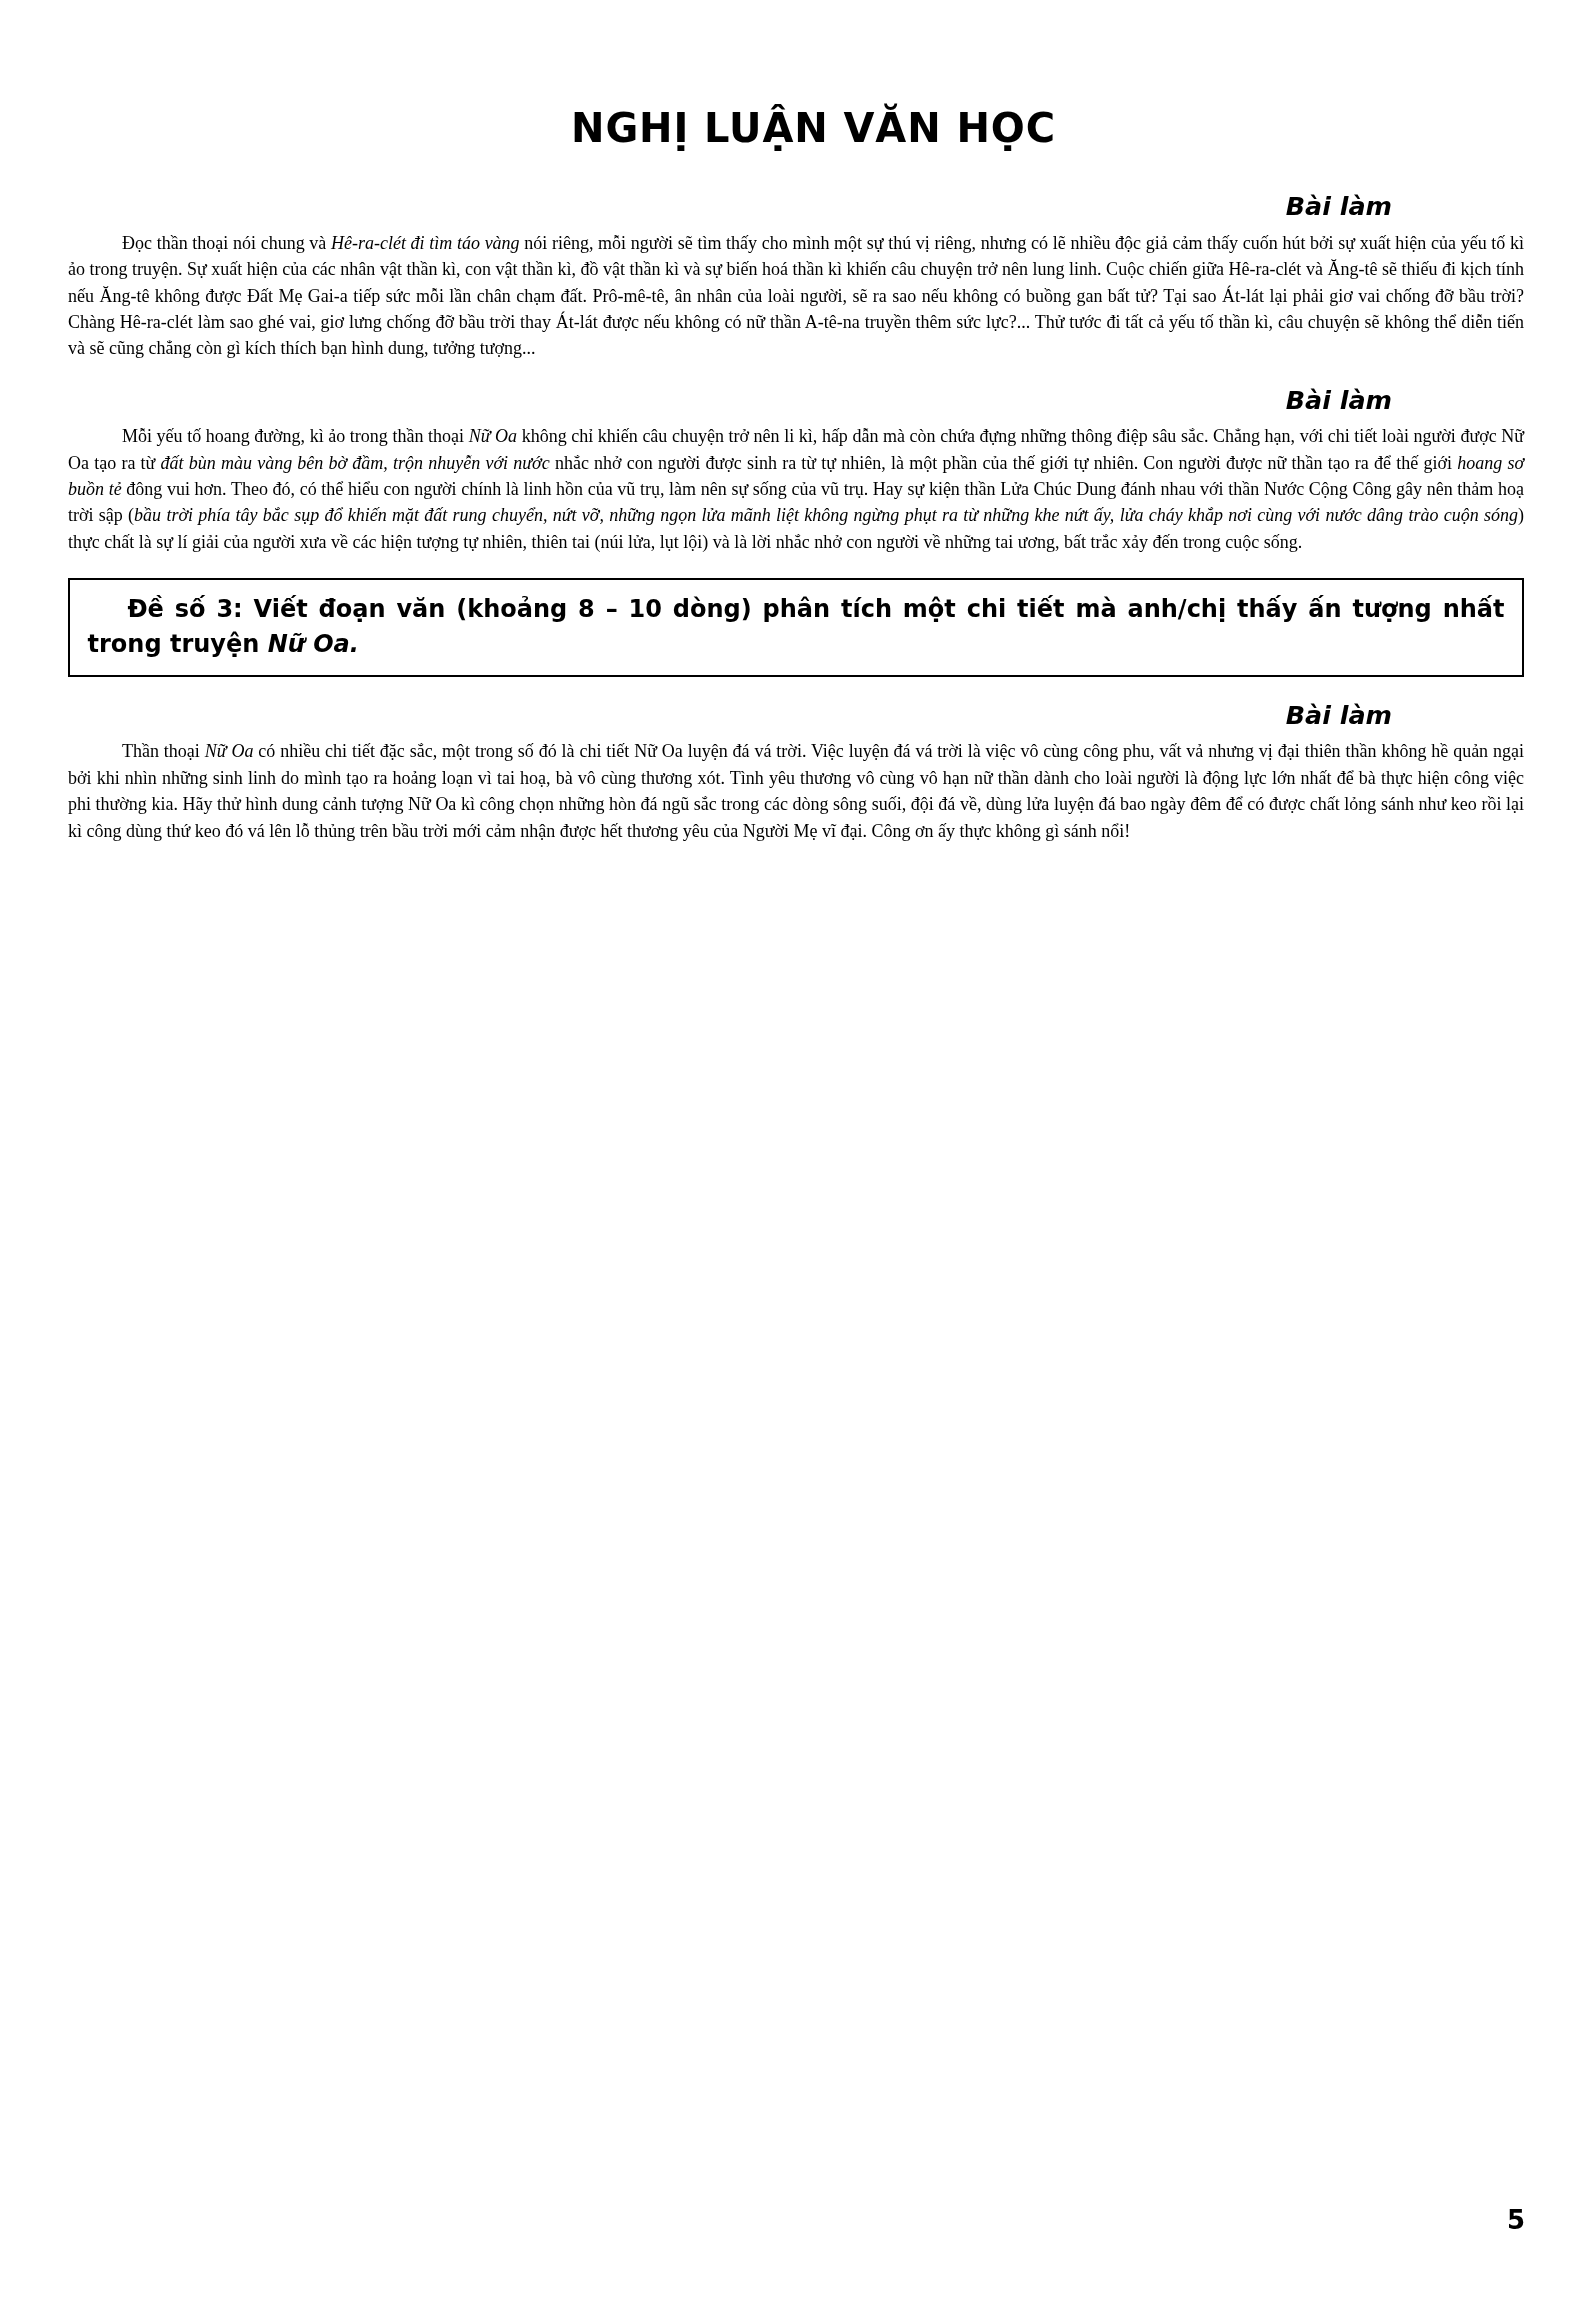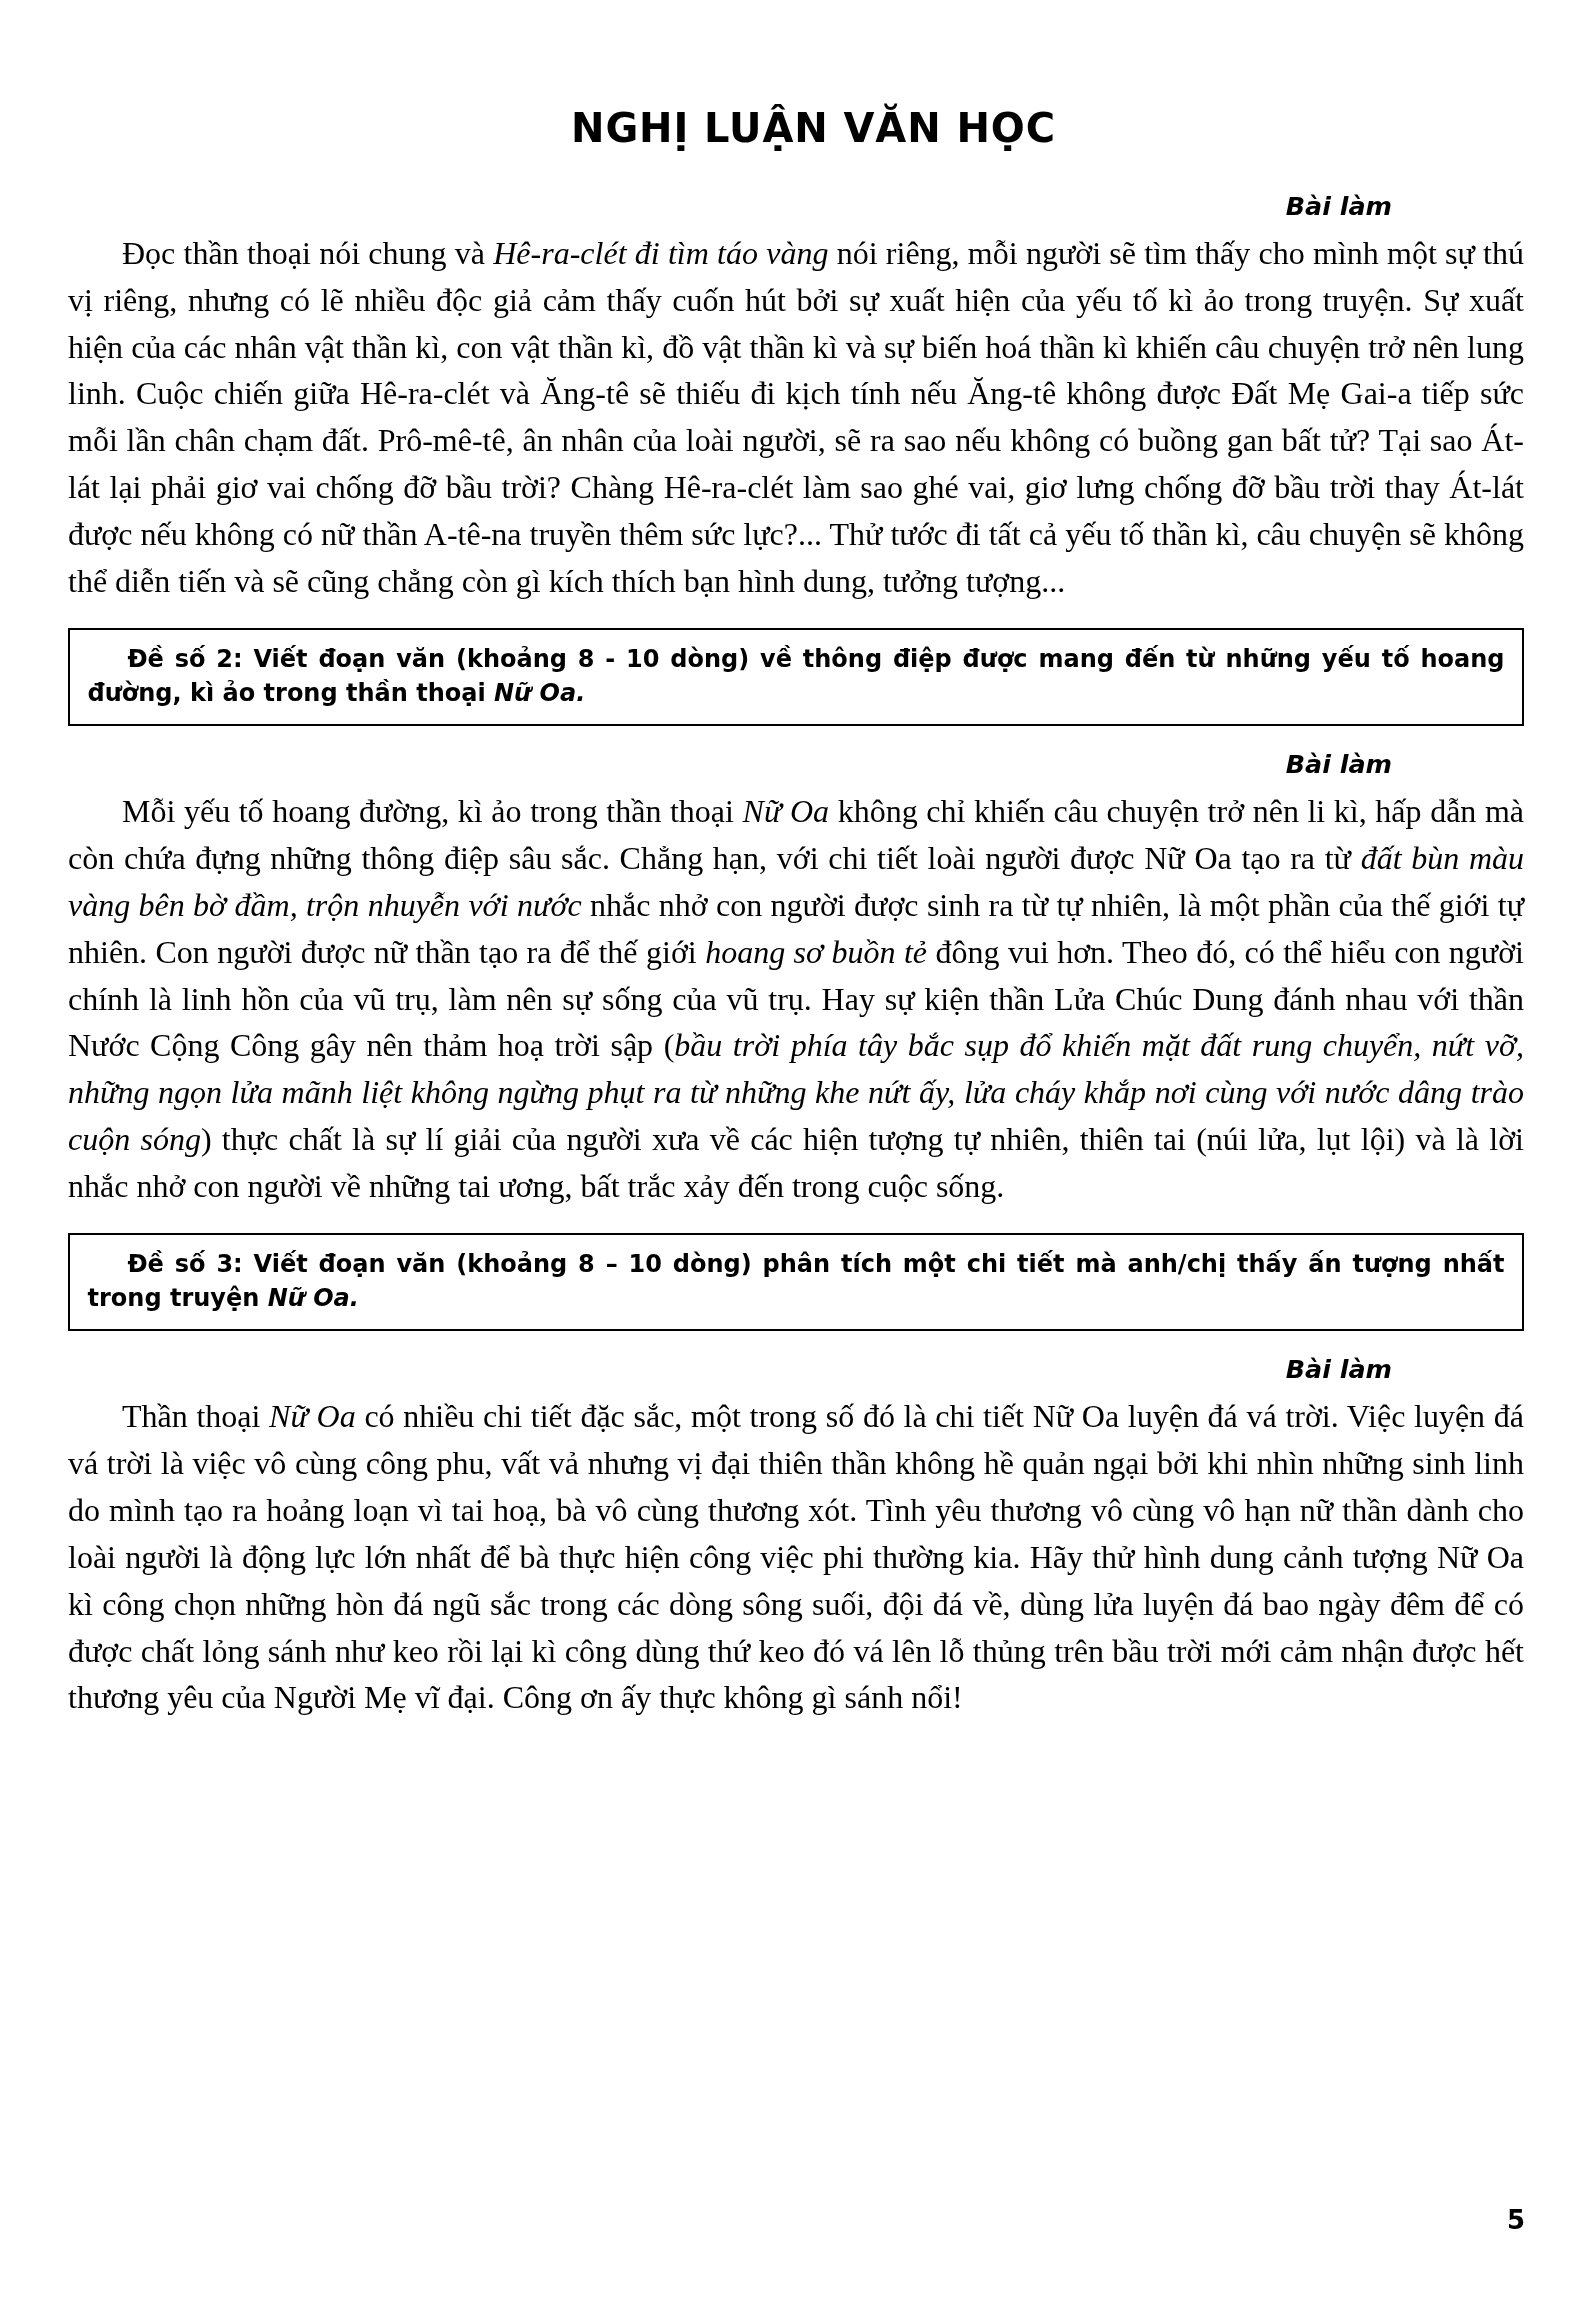--- a/index.html
+++ b/index.html
@@ -58,21 +58,21 @@
   .section-head {
     text-align: right;
     font-family: "DejaVu Sans", sans-serif;
     font-weight: bold;
     font-style: italic;
     font-size: 25.4px;
     margin: 16px 0 8.8px 0;
     padding-right: 132px;
   }
   p.body-text {
-    font-size: 32px;
+    font-size: 18px;
     line-height: 1.465;
     text-align: justify;
     text-justify: inter-word;
     margin: 0 0 23px 0;
     text-indent: 54px;
     hyphens: none;
   }
   p.body-text em {
     font-style: italic;
   }
@@ -89,23 +89,20 @@
 <body>
 
 <div class="page">
   <div class="content">
 
     <h1 class="page-title">NGHỊ LUẬN VĂN HỌC</h1>
 
     <div class="section-head">Bài làm</div>
     <p class="body-text">Đọc thần thoại nói chung và <em>Hê-ra-clét đi tìm táo vàng</em> nói riêng, mỗi người sẽ tìm thấy cho mình một sự thú vị riêng, nhưng có lẽ nhiều độc giả cảm thấy cuốn hút bởi sự xuất hiện của yếu tố kì ảo trong truyện. Sự xuất hiện của các nhân vật thần kì, con vật thần kì, đồ vật thần kì và sự biến hoá thần kì khiến câu chuyện trở nên lung linh. Cuộc chiến giữa Hê-ra-clét và Ăng-tê sẽ thiếu đi kịch tính nếu Ăng-tê không được Đất Mẹ Gai-a tiếp sức mỗi lần chân chạm đất. Prô-mê-tê, ân nhân của loài người, sẽ ra sao nếu không có buồng gan bất tử? Tại sao Át-lát lại phải giơ vai chống đỡ bầu trời? Chàng Hê-ra-clét làm sao ghé vai, giơ lưng chống đỡ bầu trời thay Át-lát được nếu không có nữ thần A-tê-na truyền thêm sức lực?... Thử tước đi tất cả yếu tố thần kì, câu chuyện sẽ không thể diễn tiến và sẽ cũng chẳng còn gì kích thích bạn hình dung, tưởng tượng...</p>
 
-    <div class="prompt-box">
-      <span class="lead">Đề số 2:</span><span> Viết đoạn văn (khoảng 8 - 10 dòng) về thông điệp được mang đến từ những yếu tố hoang đường, kì ảo trong thần thoại </span><span class="ital">Nữ Oa.</span>
-    </div>
     <div class="section-head">Bài làm</div>
     <p class="body-text">Mỗi yếu tố hoang đường, kì ảo trong thần thoại <em>Nữ Oa</em> không chỉ khiến câu chuyện trở nên li kì, hấp dẫn mà còn chứa đựng những thông điệp sâu sắc. Chẳng hạn, với chi tiết loài người được Nữ Oa tạo ra từ <em>đất bùn màu vàng bên bờ đầm, trộn nhuyễn với nước</em> nhắc nhở con người được sinh ra từ tự nhiên, là một phần của thế giới tự nhiên. Con người được nữ thần tạo ra để thế giới <em>hoang sơ buồn tẻ</em> đông vui hơn. Theo đó, có thể hiểu con người chính là linh hồn của vũ trụ, làm nên sự sống của vũ trụ. Hay sự kiện thần Lửa Chúc Dung đánh nhau với thần Nước Cộng Công gây nên thảm hoạ trời sập (<em>bầu trời phía tây bắc sụp đổ khiến mặt đất rung chuyển, nứt vỡ, những ngọn lửa mãnh liệt không ngừng phụt ra từ những khe nứt ấy, lửa cháy khắp nơi cùng với nước dâng trào cuộn sóng</em>) thực chất là sự lí giải của người xưa về các hiện tượng tự nhiên, thiên tai (núi lửa, lụt lội) và là lời nhắc nhở con người về những tai ương, bất trắc xảy đến trong cuộc sống.</p>
 
     <div class="prompt-box">
       <span class="lead">Đề số 3:</span><span> Viết đoạn văn (khoảng 8 – 10 dòng) phân tích một chi tiết mà anh/chị thấy ấn tượng nhất trong truyện </span><span class="ital">Nữ Oa.</span>
     </div>
     <div class="section-head">Bài làm</div>
     <p class="body-text">Thần thoại <em>Nữ Oa</em> có nhiều chi tiết đặc sắc, một trong số đó là chi tiết Nữ Oa luyện đá vá trời. Việc luyện đá vá trời là việc vô cùng công phu, vất vả nhưng vị đại thiên thần không hề quản ngại bởi khi nhìn những sinh linh do mình tạo ra hoảng loạn vì tai hoạ, bà vô cùng thương xót. Tình yêu thương vô cùng vô hạn nữ thần dành cho loài người là động lực lớn nhất để bà thực hiện công việc phi thường kia. Hãy thử hình dung cảnh tượng Nữ Oa kì công chọn những hòn đá ngũ sắc trong các dòng sông suối, đội đá về, dùng lửa luyện đá bao ngày đêm để có được chất lỏng sánh như keo rồi lại kì công dùng thứ keo đó vá lên lỗ thủng trên bầu trời mới cảm nhận được hết thương yêu của Người Mẹ vĩ đại. Công ơn ấy thực không gì sánh nổi!</p>
 
   </div>

